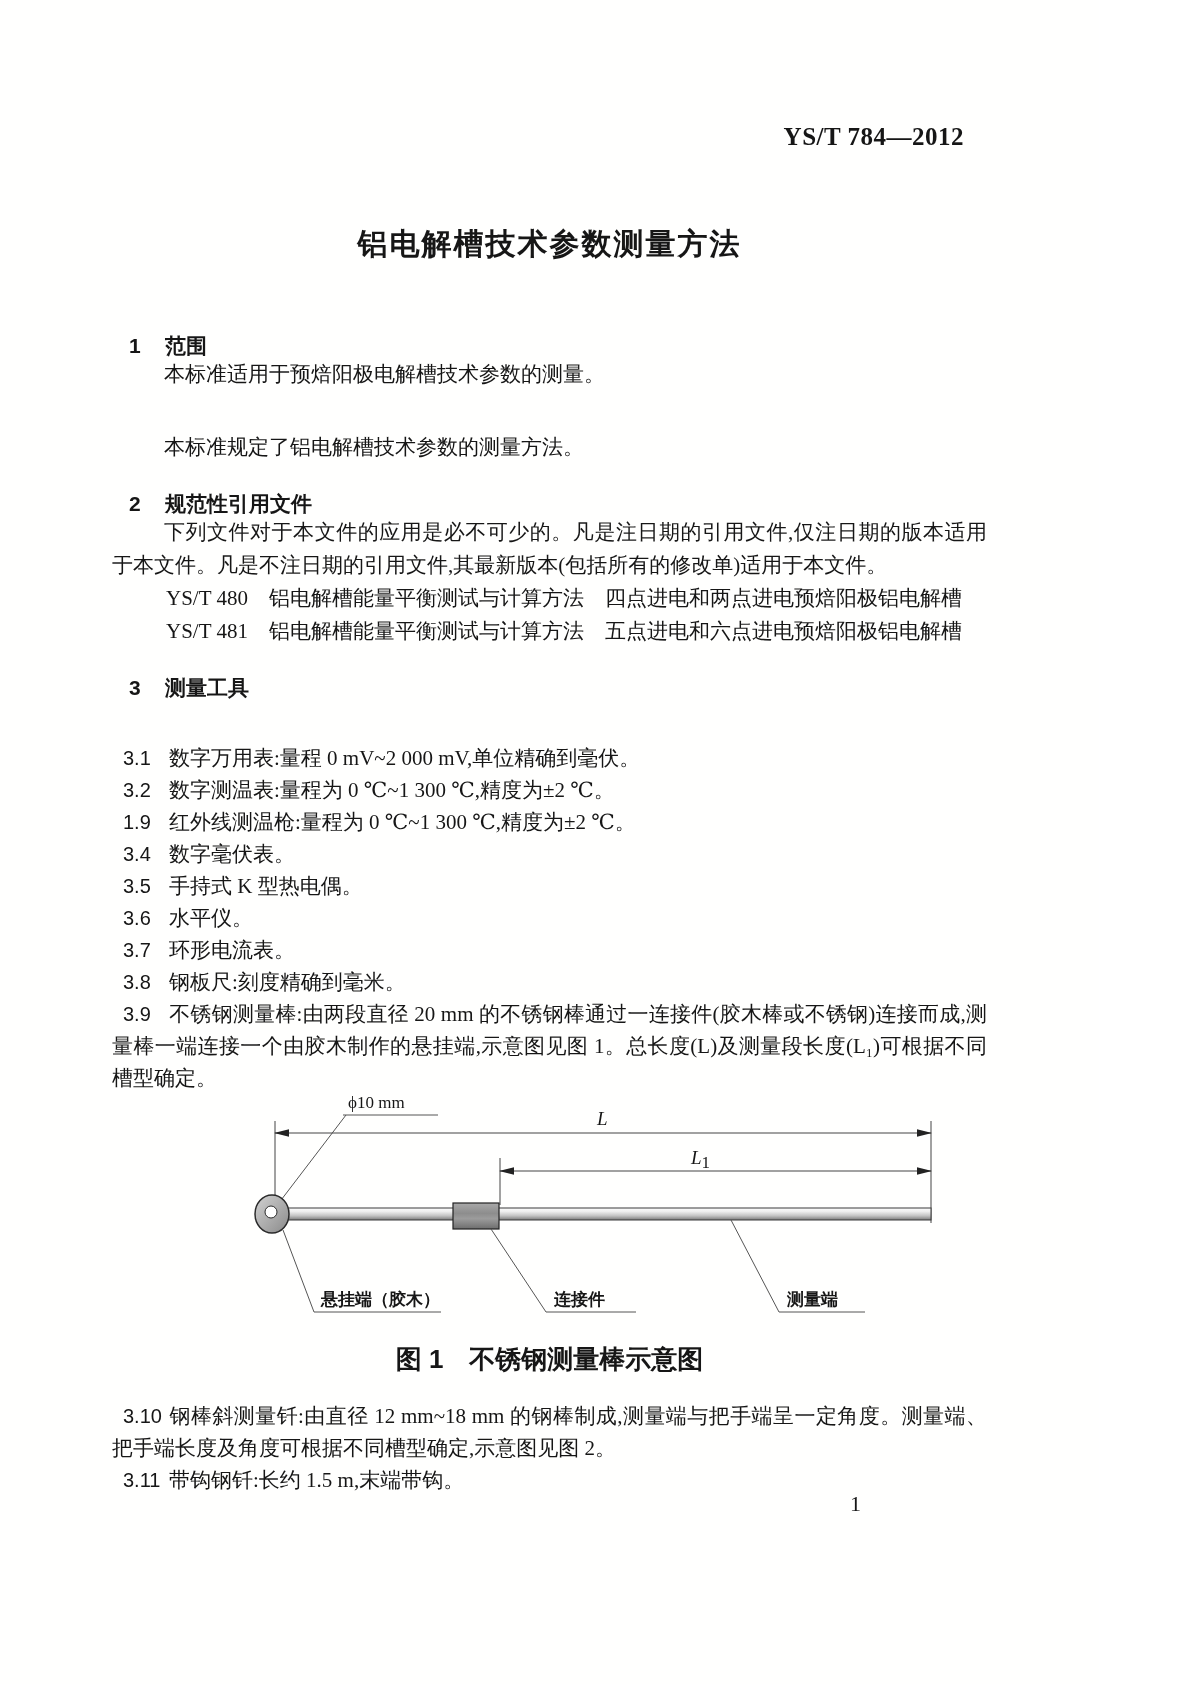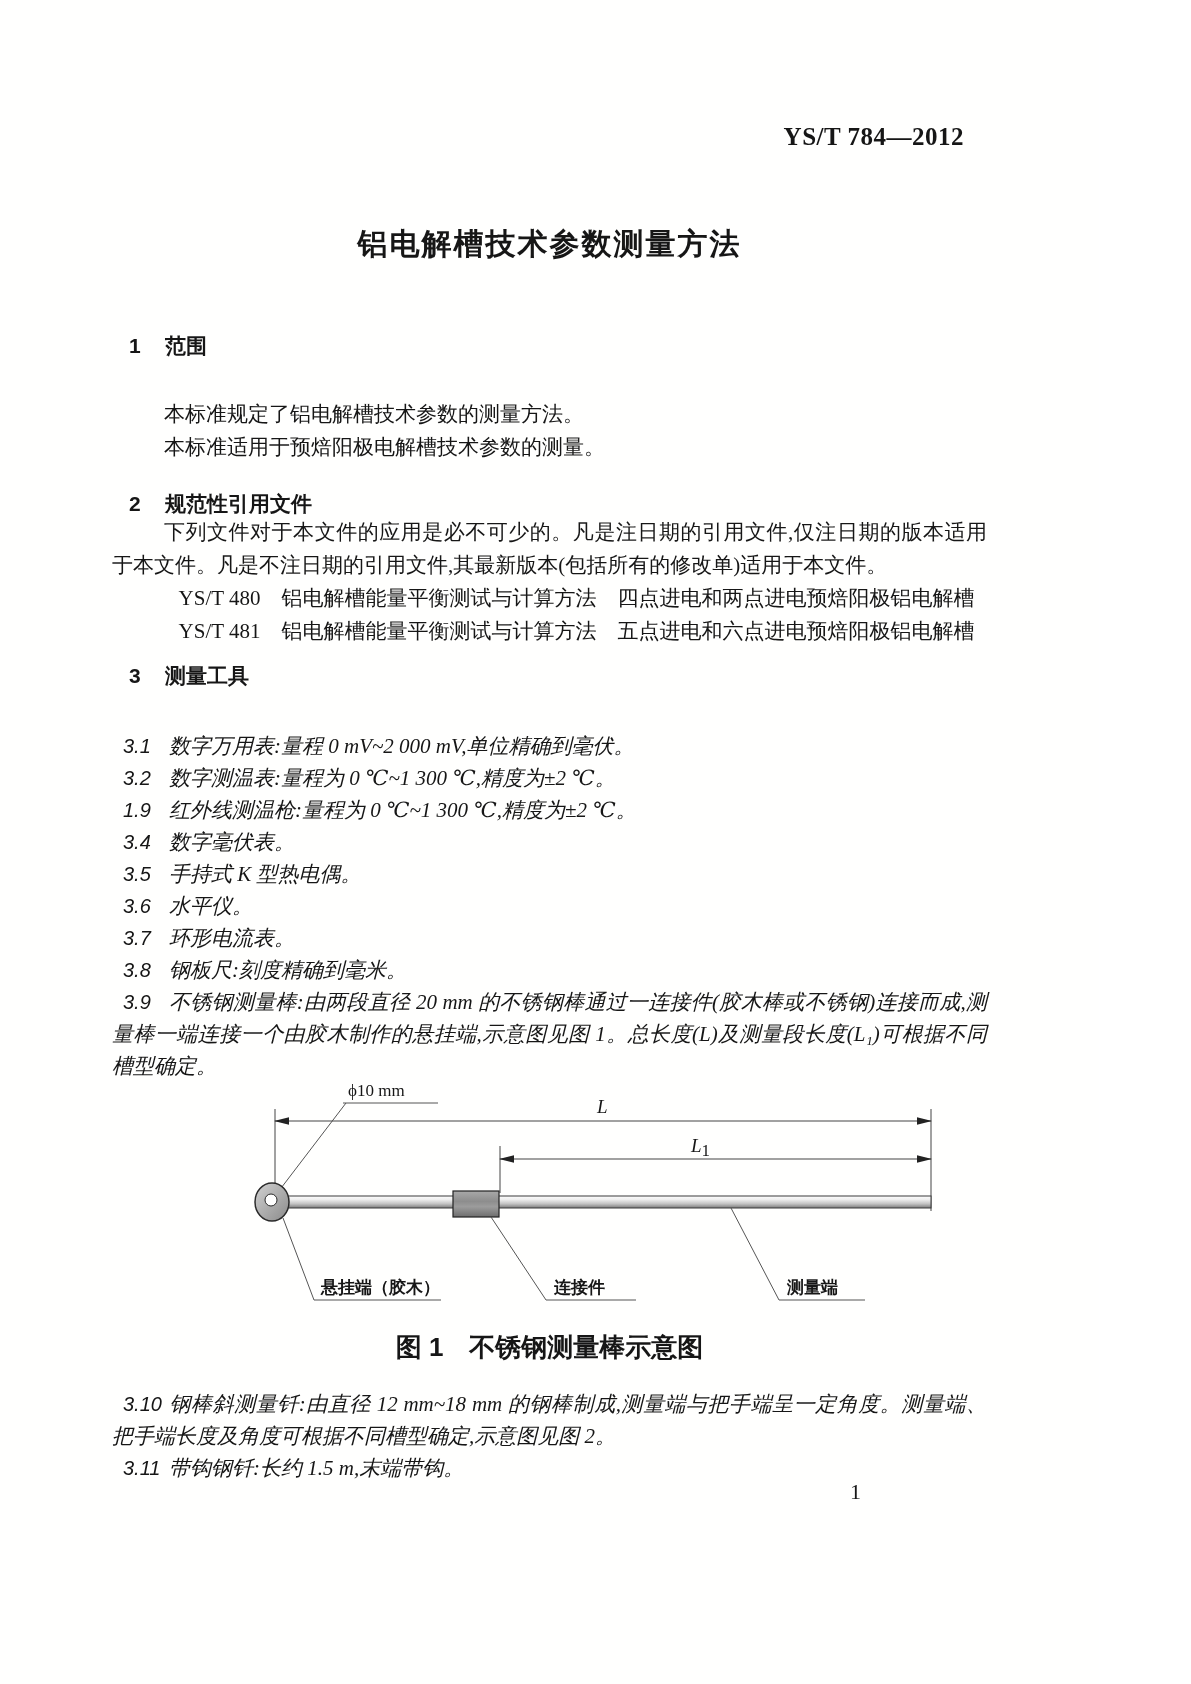--- a/index.html
+++ b/index.html
@@ -34,42 +34,40 @@
   .sec-h{
     padding-left:17px;
     font-family:"Liberation Sans","DejaVu Sans",sans-serif;
     font-weight:bold;
     font-size:21px;
     line-height:24px;
   }
   .sec-h .num{display:inline-block;min-width:36px;}
   .sec-h-1{margin-top:72px;}
   .sec-h-2{margin-top:28px;}
-  .sec-h-3{margin-top:16px;}
+  .sec-h-3{margin-top:28px;}
   p{margin:0;}
   .body-p{
     font-size:21px;
     line-height:33px;
     text-align:justify;
   }
   .indent{text-indent:52px;}
   .ref-line{
     font-size:21px;
     line-height:33px;
     padding-left:54px;
-    text-align:center;
   }
   .first-para{margin-top:40px;}
   .s2-para{}
   .items{margin-top:42px;}
   .item{
     font-size:21px;
     line-height:32px;
     text-align:justify;
-    font-style:italic;
   }
   .item .inum{
     display:inline-block;
     width:46px;
     margin-left:11px;
     font-family:"Liberation Sans","DejaVu Sans",sans-serif;
     font-weight:500;
     font-size:20px;
   }
   .figure-wrap{
@@ -105,22 +103,22 @@
 
 <div class="page">
 
   <div class="doc-number">YS/T 784—2012</div>
 
   <div class="doc-title">铝电解槽技术参数测量方法</div>
 
   <div class="sec-h sec-h-1">
     <span class="num">1</span><span>范围</span>
   </div>
+  <p class="body-p indent">本标准适用于预焙阳极电解槽技术参数的测量。</p>
   <p class="body-p indent first-para">本标准规定了铝电解槽技术参数的测量方法。</p>
-  <p class="body-p indent">本标准适用于预焙阳极电解槽技术参数的测量。</p>
 
   <div class="sec-h sec-h-2">
     <span class="num">2</span><span>规范性引用文件</span>
   </div>
   <p class="body-p indent s2-para">下列文件对于本文件的应用是必不可少的。凡是注日期的引用文件,仅注日期的版本适用于本文件。凡是不注日期的引用文件,其最新版本(包括所有的修改单)适用于本文件。</p>
   <p class="ref-line">YS/T 480　铝电解槽能量平衡测试与计算方法　四点进电和两点进电预焙阳极铝电解槽</p>
   <p class="ref-line">YS/T 481　铝电解槽能量平衡测试与计算方法　五点进电和六点进电预焙阳极铝电解槽</p>
 
   <div class="sec-h sec-h-3">
     <span class="num">3</span><span>测量工具</span>

